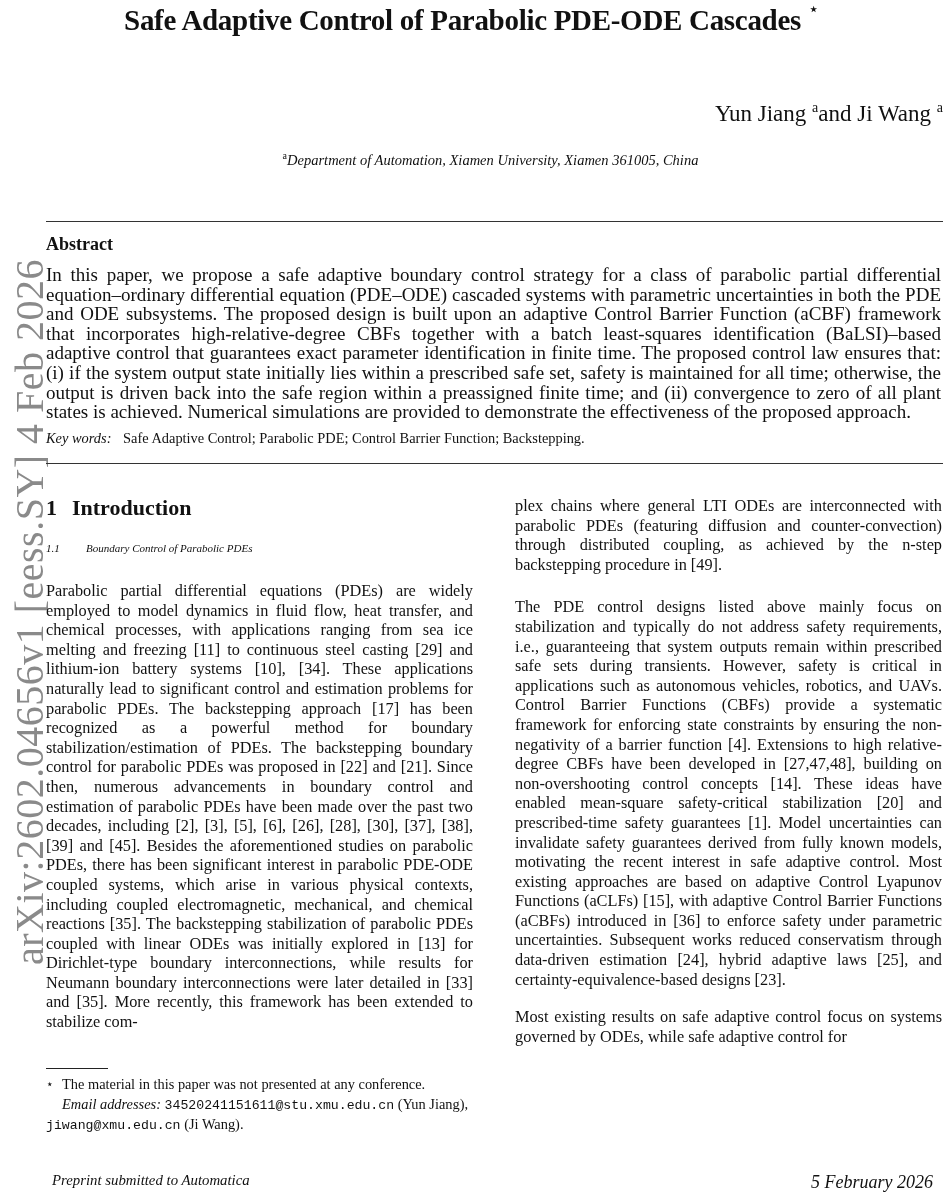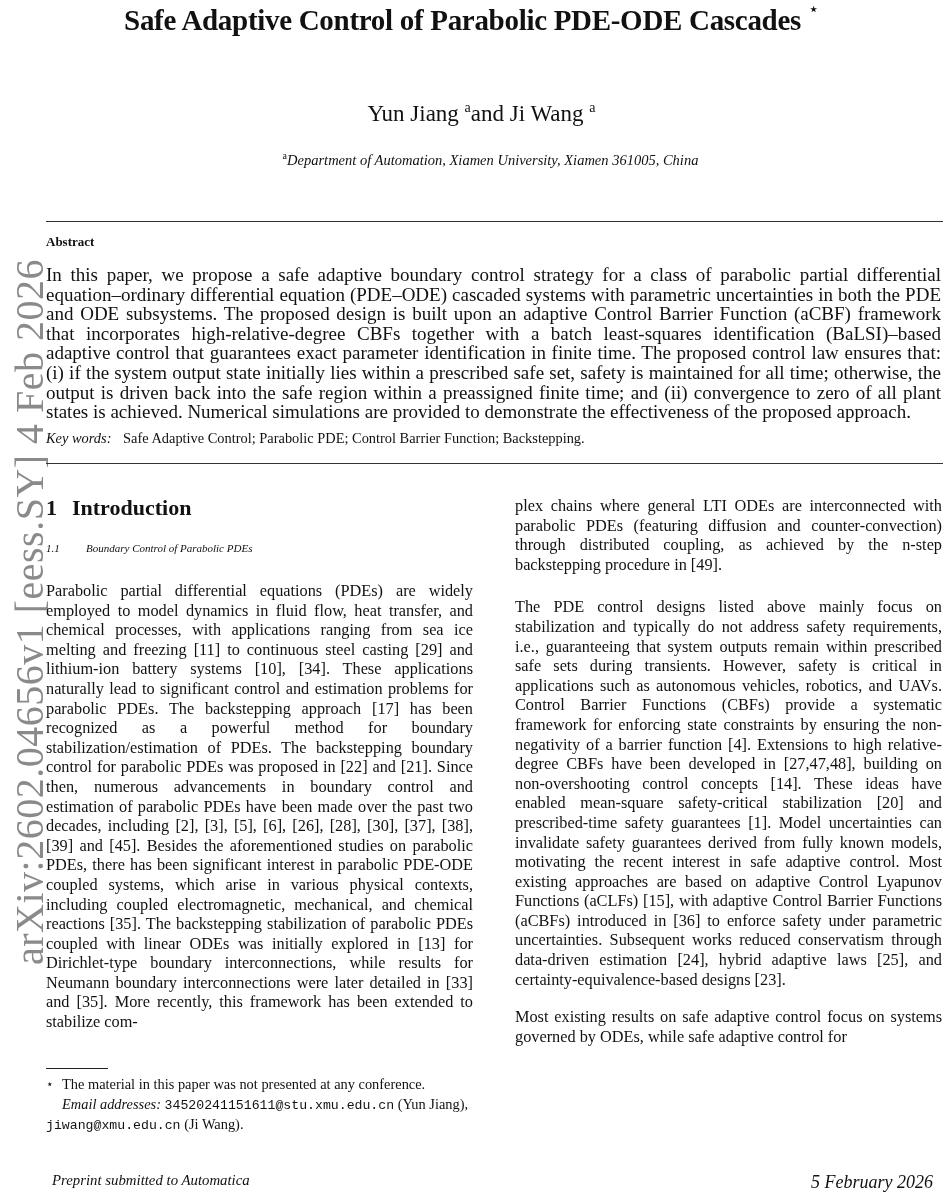--- a/index.html
+++ b/index.html
@@ -12,29 +12,29 @@
     transform: rotate(-90deg); transform-origin: center center;
     font-size: 40px; color: #8a8a8a; letter-spacing: 0.5px; text-align: center;
     white-space: nowrap; line-height: 50px;
   }
   .title {
     position: absolute; left: 0; right: 0; top: 2px; text-align: center;
     font-size: 29px; font-weight: bold; letter-spacing: -0.3px;
   }
   .title sup { font-size: 18px; font-weight: normal; position: relative; top: -4px; }
   .authors {
-    position: absolute; left: 0; right: 0; top: 100px; text-align: center; font-size: 23px; margin-left: 20px;
+    position: absolute; left: 0; right: 0; top: 100px; text-align: right; font-size: 23px; margin-left: 20px;
   }
   .authors sup { font-size: 14px; }
   .affil {
     position: absolute; left: 0; right: 0; top: 150px; text-align: center; font-size: 14.5px; font-style: italic; padding-left: 38px;
   }
   .affil sup { font-size: 10px; font-style: normal; }
   .rule { position: absolute; left: 46px; right: 0; height: 0; border-top: 1.2px solid #333; }
-  .abstract-head { position: absolute; left: 46px; top: 234px; font-size: 13px; font-weight: bold; }
+  .abstract-head { position: absolute; left: 46px; top: 234px; font-size: 18px; font-weight: bold; }
   .abstract-body {
     position: absolute; left: 46px; right: 2px; top: 265px;
     font-size: 19px; line-height: 19.6px; text-align: justify;
   }
   .keywords { position: absolute; left: 46px; top: 430px; font-size: 14.4px; }
   .keywords .kw-label { font-style: italic; margin-right: 8px; }
   .col { position: absolute; width: 427px; font-size: 16.3px; line-height: 19.6px; text-align: justify; }
   .col-left { left: 46px; top: 498px; }
   .col-right { left: 515px; top: 496px; }
   .sec-head { font-weight: bold; font-size: 22px; margin: 0 0 21px 0; height: 20px; }

